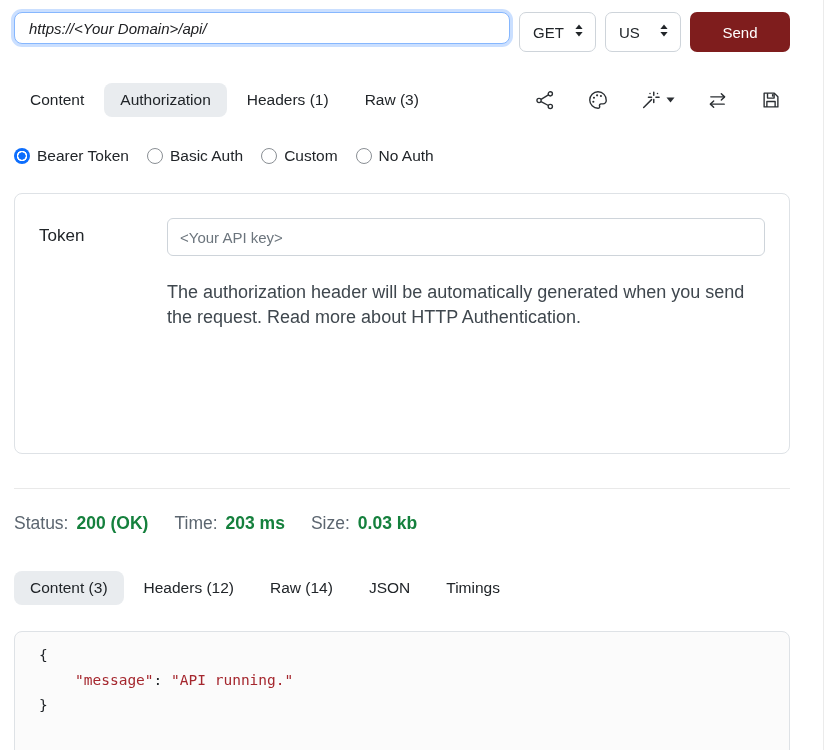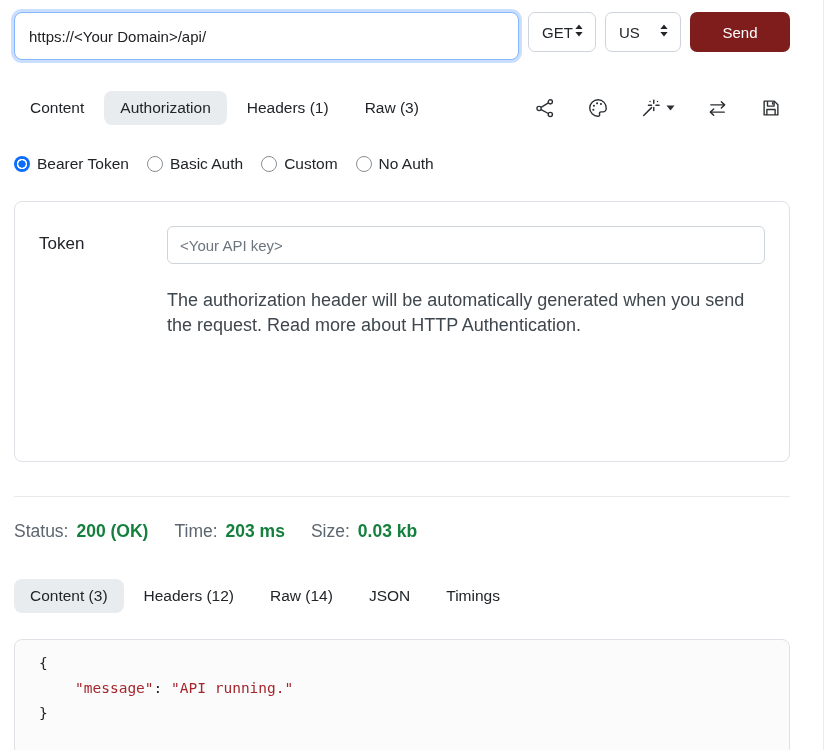--- a/index.html
+++ b/index.html
@@ -5,29 +5,29 @@
   * { margin:0; padding:0; box-sizing:border-box; }
   html,body { width:837px; height:750px; overflow:hidden; background:#fff;
               font-family:"Liberation Sans", sans-serif; color:#212529; }
   .page { position:relative; width:837px; height:750px; }
   .col-divider { position:absolute; left:823px; top:0; width:1px; height:750px;
                  background:#ebebeb; }
   .wrap { width:776px; margin-left:14px; padding-top:12px; }
 
   
   .req-bar { display:flex; gap:9px; }
-  .url-input { flex:1; height:48px; border:1px solid #86b7fe; border-radius:8px;
+  .url-input { flex:1; height:32px; border:1px solid #86b7fe; border-radius:8px;
                box-shadow:0 0 0 3px rgba(13,110,253,.22); padding:0 14px;
                font-size:15px; color:#202124; outline:none;
-               font-family:"Liberation Sans", sans-serif; }
+               font-family:"Liberation Sans", sans-serif;font-style:italic; }
   .select-box { height:40px; border:1px solid #ced4da; border-radius:7px;
                 background:#fff; display:flex; align-items:center;
                 justify-content:space-between; padding:0 10px 0 13px;
                 font-size:15px; cursor:pointer; }
-  .select-method { width:68px; }
+  .select-method { width:77px; }
   .select-region { width:76px; }
   .send-btn { width:100px; height:40px; border:none; border-radius:7px;
               background:#7f1d1d; color:#fff; font-size:15px; cursor:pointer;
               font-family:"Liberation Sans", sans-serif; }
 
   
   .tab-row { display:flex; align-items:center; gap:4px; margin-top:31px; }
   .tab { padding:8px 16px; font-size:15.5px; border-radius:8px; cursor:pointer;
          color:#212529; white-space:nowrap; }
   .tab.active { background:#e9ecef; }

